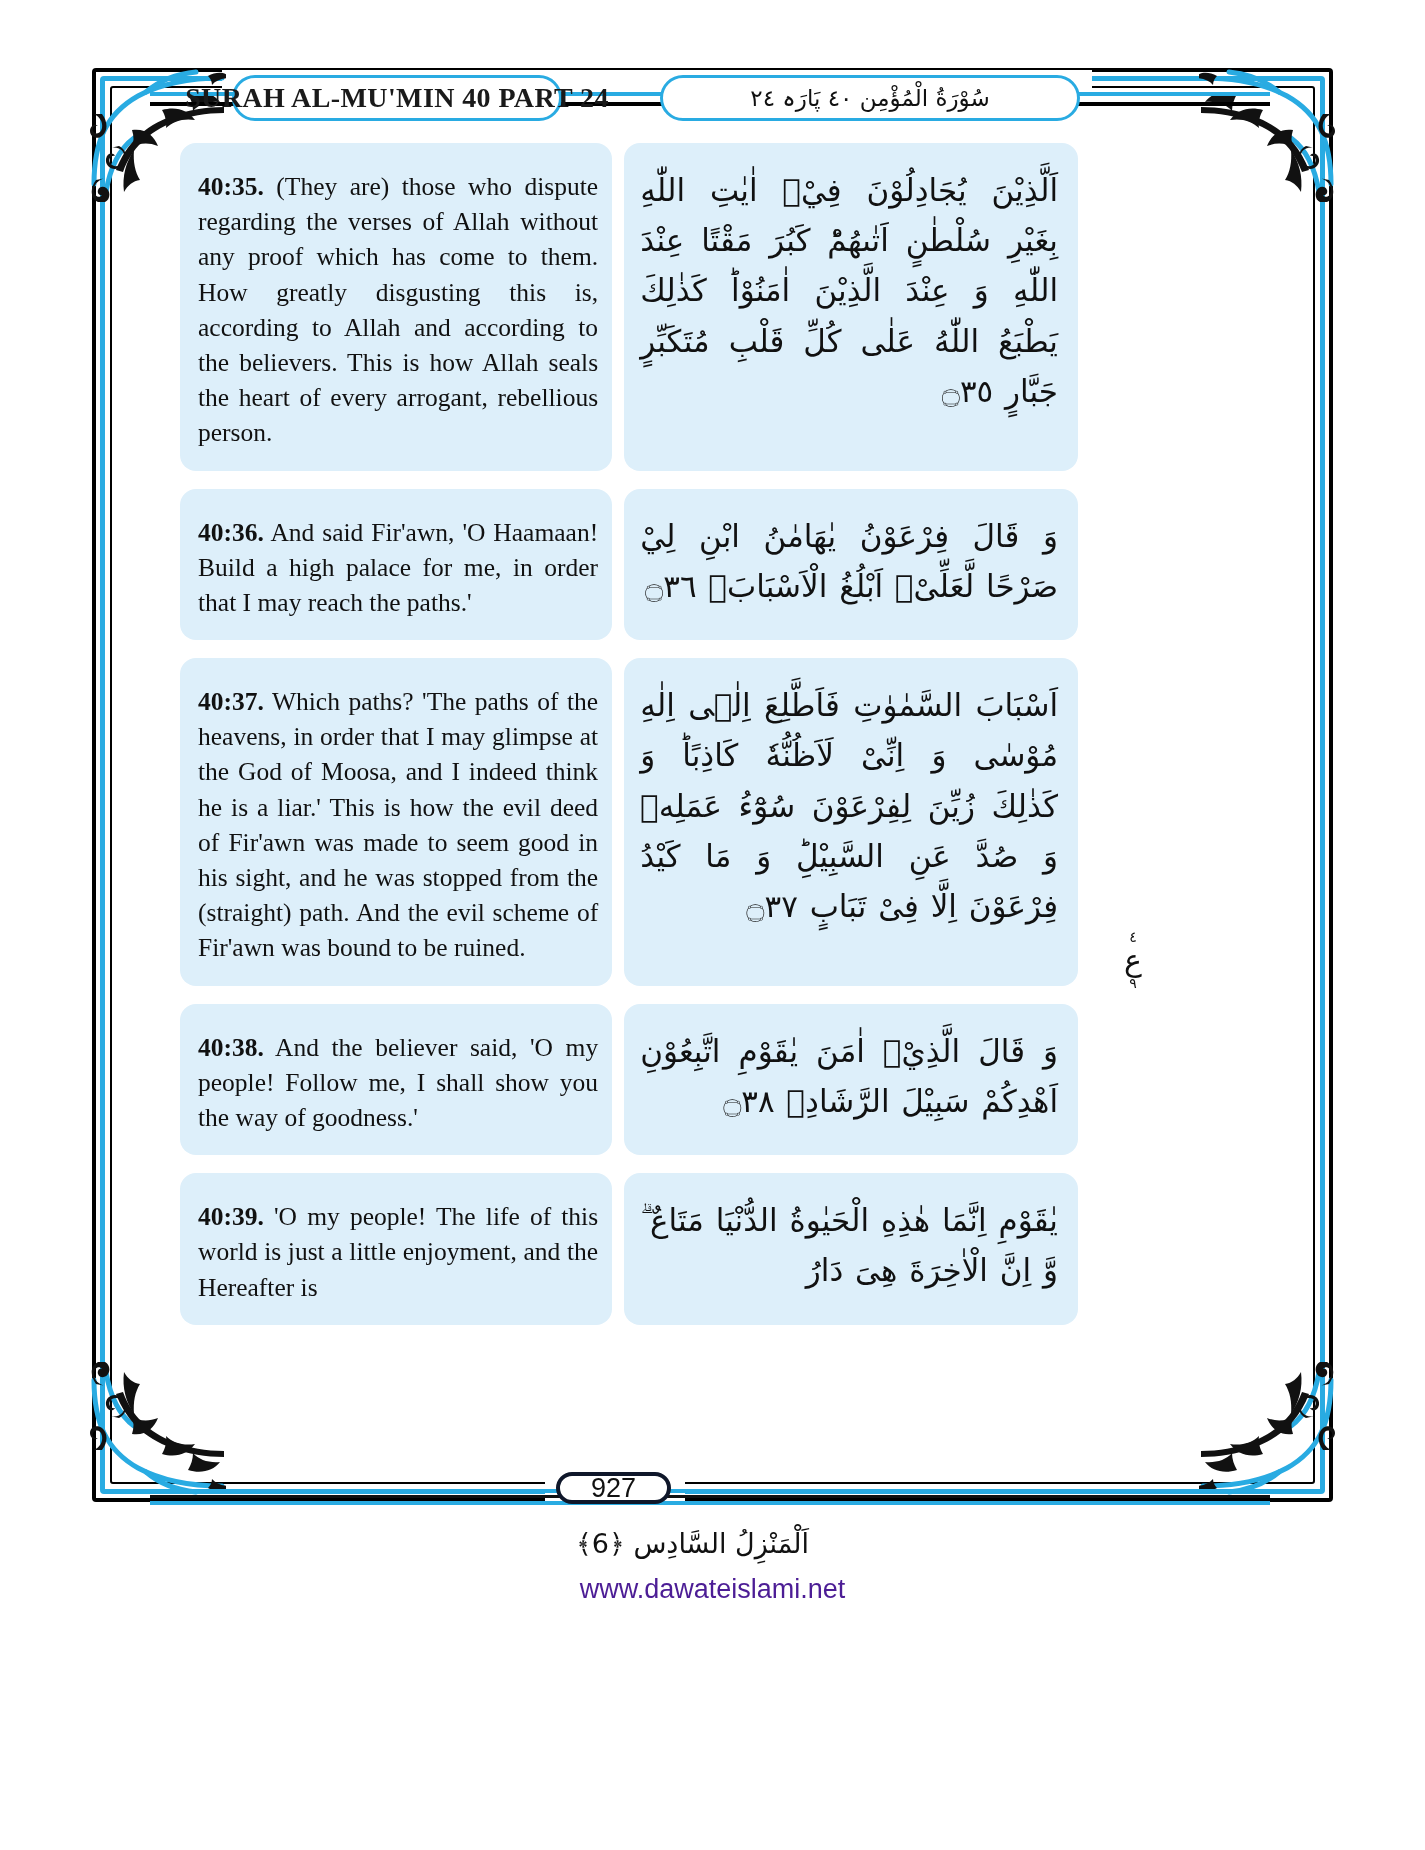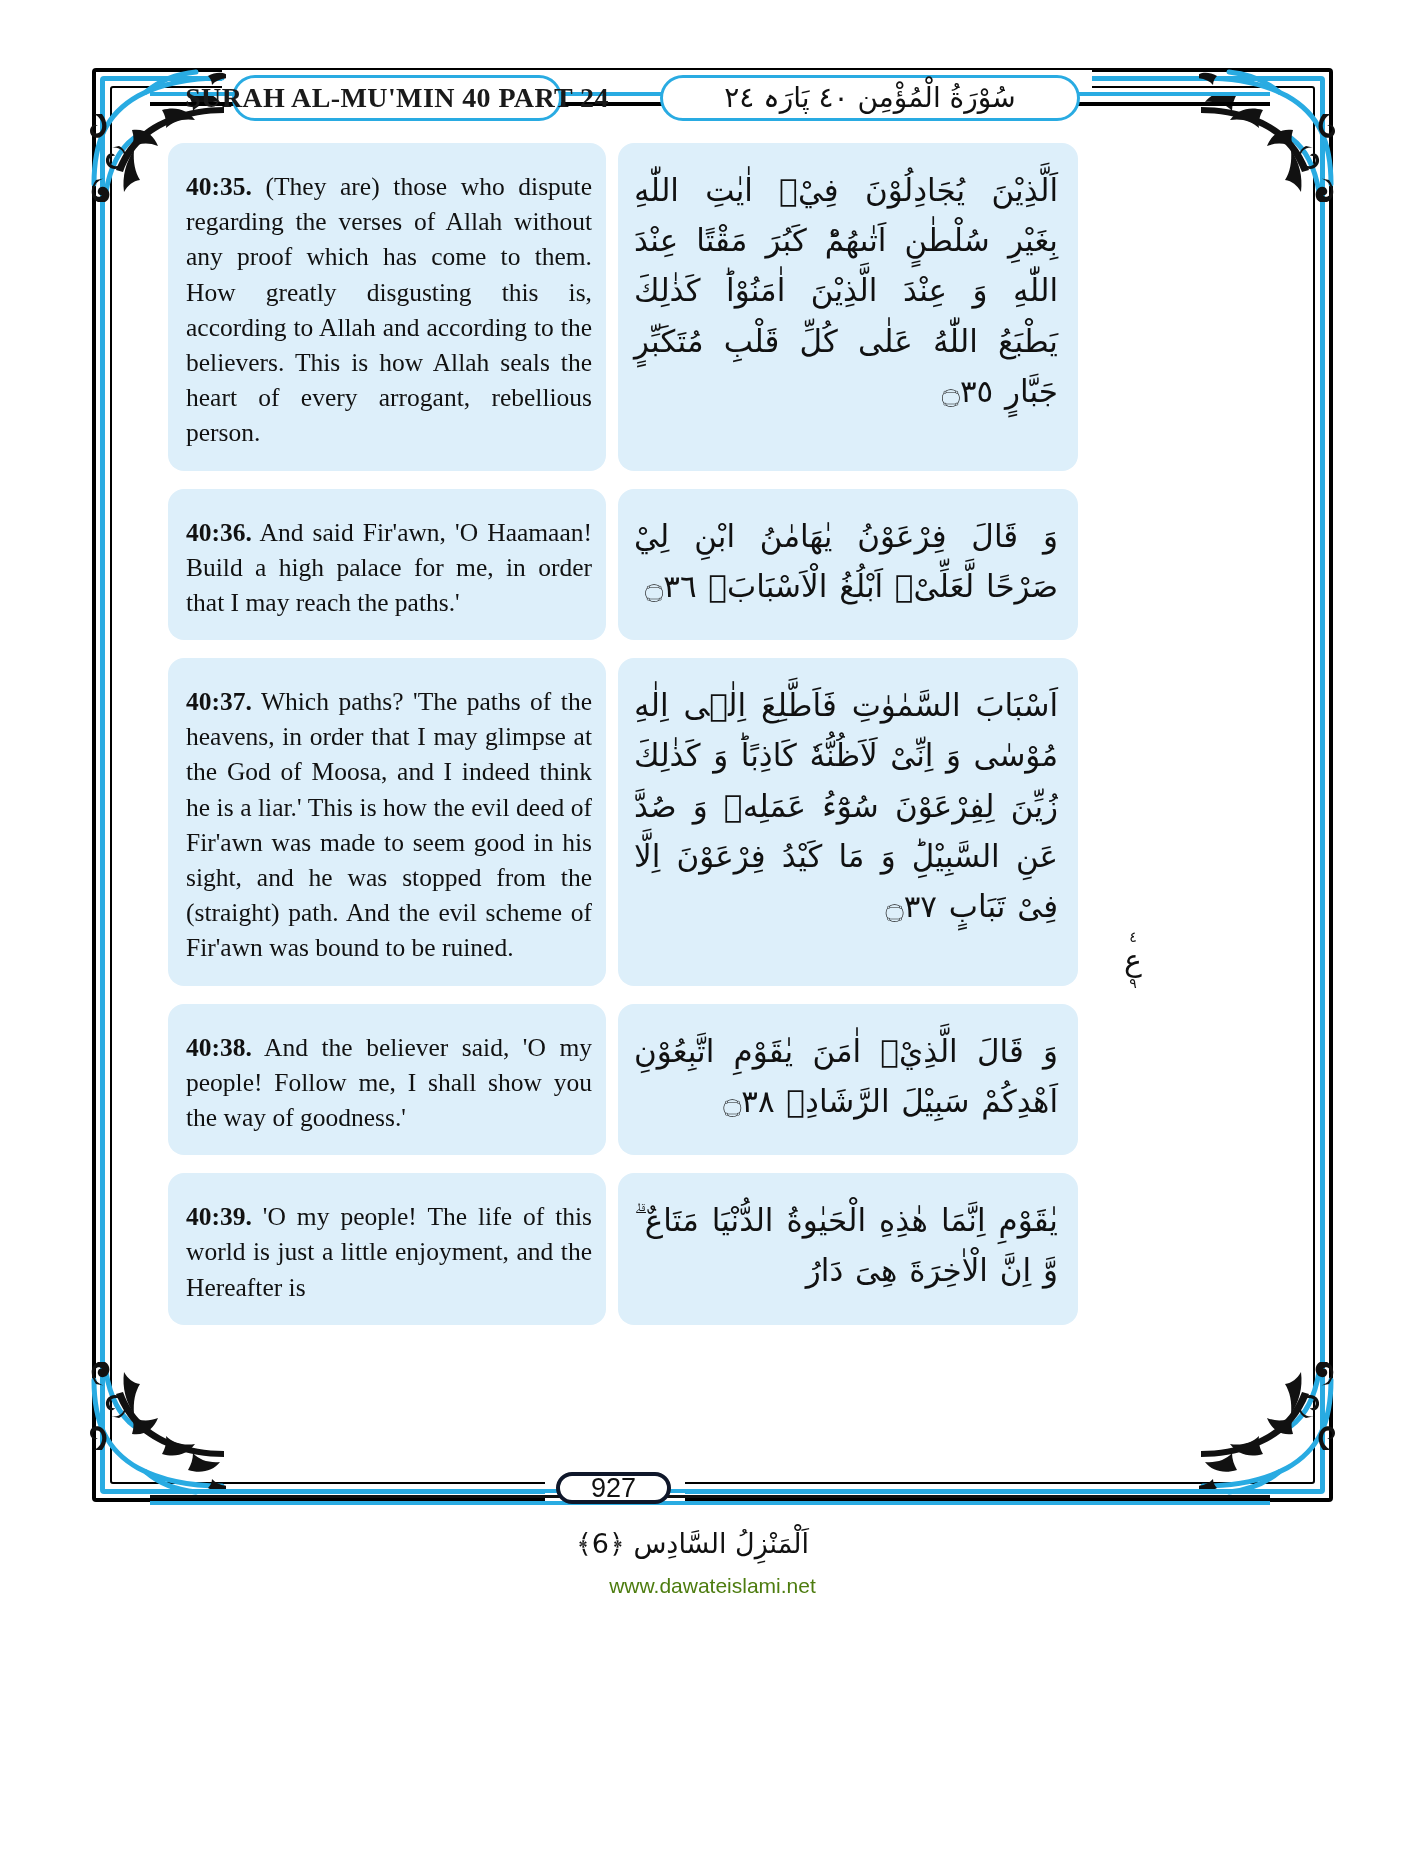--- a/index.html
+++ b/index.html
@@ -94,40 +94,41 @@
   .hdr-en {
     font-family: "Liberation Serif", serif;
     font-weight: bold;
     font-size: 28px;
     letter-spacing: 0.4px;
     color: #1a1a1a;
     white-space: nowrap;
   }
   .hdr-ar {
     font-family: "DejaVu Sans", sans-serif;
-    font-size: 28px;
+    font-size: 23px;
     color: #111;
     direction: rtl;
     white-space: nowrap;
     line-height: 1;
   }
 
   
   .content {
     position: absolute;
     left: 168px; top: 143px;
     width: 910px;
     display: flex;
     flex-direction: column;
     gap: 18px;
   }
   .verse-row {
     display: flex;
     gap: 12px;
     align-items: stretch;
+    margin-left: 12px;
   }
   .cell {
     background: #DDEFFA;
     border-radius: 16px;
   }
   .cell-en {
     width: 438px;
     padding: 26px 14px 20px 18px;
   }
   .cell-ar {
@@ -209,22 +210,22 @@
     font-size: 27px;
     color: #111;
     direction: rtl;
   }
   .site {
     position: absolute;
     left: 0; top: 1574px;
     width: 1425px;
     text-align: center;
     font-family: "Liberation Sans", sans-serif;
-    font-size: 21px;
-    color: #4d7c0f;
+    font-size: 27px;
+    color: #4c1d95;
   }
 </style>
 </head>
 <body>
 
 <div class="page">
 
   <div class="frame-outer"></div>
   <div class="frame-mid"></div>
   <div class="frame-inner"></div>

